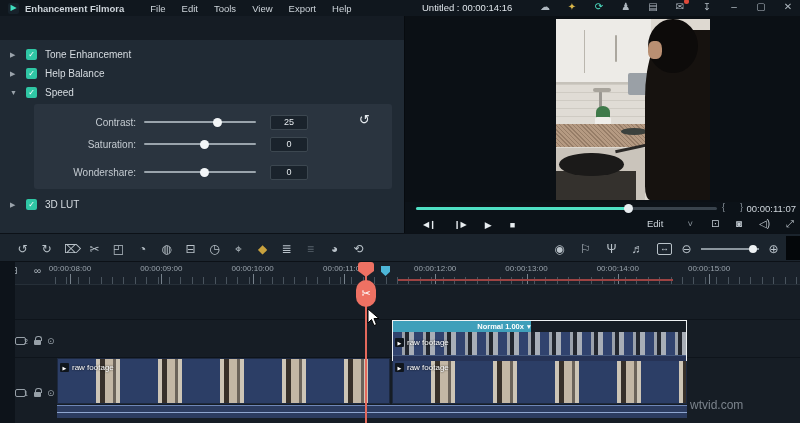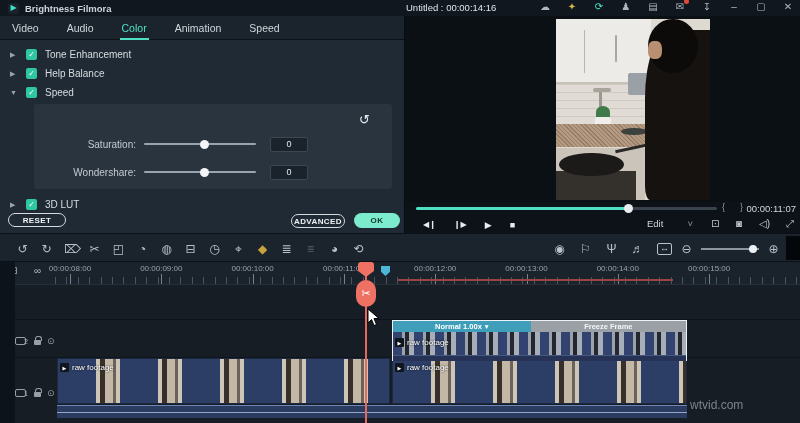--- a/index.html
+++ b/index.html
@@ -9,21 +9,21 @@
 
   
   #titlebar { position:absolute; left:0; top:0; width:800px; height:16px; background:#10171e;
     display:flex; align-items:center; font-size:9.5px; color:#cdd4da; z-index:30; }
   #logo { width:11px; height:11px; margin:0 6px 0 8px; background:#17222b; border-radius:2px;
     display:flex; align-items:center; justify-content:center; }
   #logo span { color:#40e0c0; font-size:8px; line-height:1; }
   #appname { font-weight:bold; font-size:9.5px; margin-right:26px; white-space:nowrap; }
   #menus { display:flex; gap:16px; }
   #menus span { cursor:default; }
-  #project-title { position:absolute; left:406px; top:2px; font-size:9.5px; color:#dfe5ea; }
+  #project-title { position:absolute; left:422px; top:2px; font-size:9.5px; color:#dfe5ea; }
   #winicons { position:absolute; right:6px; top:1px; display:flex; gap:15px; align-items:center; }
   #winicons .wi { position:relative; font-size:10px; color:#aeb7bf; width:12px; text-align:center; }
   .badge { position:absolute; right:-3px; top:-2px; width:5px; height:5px; border-radius:50%; background:#e04a3a; }
 
   
   #tabbar { position:absolute; left:0; top:16px; width:405px; height:24px; background:#1b242d;
     display:flex; align-items:center; padding-left:10px; gap:24px; font-size:10.5px;
     border-bottom:1px solid #0c1117; z-index:5; }
   .tab { color:#cfd6dc; padding:4px 2px; position:relative; }
   .tab.active { color:#4fe0c4; }
@@ -108,21 +108,21 @@
   .tcam { width:11px; height:8px; border:1px solid #97a0a8; border-radius:2px; position:relative; }
   .tnum { font-size:7px; color:#aab3bb; margin-left:-4px; }
   .lock { width:7px; height:5px; background:#97a0a8; border-radius:1px; position:relative; margin-top:3px; }
   .lock::before { content:""; position:absolute; left:1px; top:-4px; width:5px; height:4px;
     border:1px solid #97a0a8; border-bottom:none; border-radius:3px 3px 0 0; }
   .eye { font-size:9px; color:#97a0a8; line-height:1; }
 
   
   #clip-sel { position:absolute; left:392px; top:58px; width:295px; height:41px; border:1px solid #eef2f4; z-index:10; }
   #speedbar { display:flex; height:11px; font-size:7.5px; font-weight:bold; color:#fff; }
-  #speed-normal { width:47%; background:#3f9fba; display:flex; align-items:center; justify-content:center; gap:3px; }
+  #speed-normal { width:47%; background:#3f9fba; display:flex; align-items:center; justify-content:flex-end; gap:3px; }
   #speed-freeze { width:53%; background:#9aa0a5; color:#f4f6f7; display:flex; align-items:center; justify-content:center; }
   #clip-sel-body { position:relative; height:23px;
     background:repeating-linear-gradient(90deg,#31436e 0 9px,#9aa1ab 9px 12px,#23272f 12px 16px,#a8aeb7 16px 21px); }
   #clip-sel-audio { height:6px; background:#263356; border-top:1px solid #45597f; }
   .cliplabel { position:absolute; left:2px; top:4px; display:flex; align-items:center; gap:3px;
     font-size:8px; color:#fff; text-shadow:0 0 2px #000; z-index:3; }
   .playbox { width:9px; height:9px; background:#10161d; color:#fff; font-size:5px; display:flex;
     align-items:center; justify-content:center; border-radius:1px; }
   .mainclip { position:absolute; top:96px; height:46px; background:
     repeating-linear-gradient(90deg,#2c3e66 0 38px,#cdc5b6 38px 42px,#37302a 42px 47px,#c3b7a5 47px 55px,#6b635a 55px 58px,#cdc5b6 58px 62px);
@@ -139,62 +139,70 @@
 </style>
 </head>
 <body>
 
 <div id="app">
 
   <div id="titlebar">
     <div id="logo">
         <span>▶</span>
       </div>
-    <div id="appname">Brightness Filmora</div>
+    <div id="appname">Enhancement Filmora</div>
+    <div id="menus">
+        <span>File</span>
+        <span>Edit</span>
+        <span>Tools</span>
+        <span>View</span>
+        <span>Export</span>
+        <span>Help</span>
+      </div>
     <div id="project-title">Untitled : 00:00:14:16</div>
     <div id="winicons">
         <span class="wi">☁</span>
         <span class="wi" style="color: rgb(217, 182, 74);">✦</span>
         <span class="wi" style="color: rgb(79, 224, 196);">⟳</span>
         <span class="wi">♟</span>
         <span class="wi">▤</span>
         <span class="wi">✉<span class="badge"></span></span>
         <span class="wi">↧</span>
         <span class="wi">–</span>
         <span class="wi">▢</span>
         <span class="wi">✕</span>
       </div>
   </div>
 
-  <div id="tabbar">
-      <span class="tab">Video</span>
-      <span class="tab">Audio</span>
-      <span class="tab active">Color</span>
-      <span class="tab">Animation</span>
-      <span class="tab">Speed</span>
-    </div>
 
   <div id="colorpanel">
     <div class="secrow" style="top:5px">
       <span class="exp">▶</span>
       <span class="cb">✓</span>
       <span>Tone Enhancement</span>
     </div>
     <div class="secrow" style="top:24px">
       <span class="exp">▶</span>
       <span class="cb">✓</span>
       <span>Help Balance</span>
     </div>
     <div class="secrow" style="top:43px">
       <span class="exp">▼</span>
       <span class="cb">✓</span>
       <span>Speed</span>
     </div>
 
     <div id="tonebox">
+      <div class="sliderrow" style="top:10px">
+        <span class="sl-label">Contrast:</span>
+        <span class="sl-track">
+            <span class="sl-knob" style="left:62%"></span>
+          </span>
+        <span class="sl-value">25</span>
+      </div>
       <div class="sliderrow" style="top:32px">
         <span class="sl-label">Saturation:</span>
         <span class="sl-track">
             <span class="sl-knob" style="left:50%"></span>
           </span>
         <span class="sl-value">0</span>
       </div>
       <div class="sliderrow" style="top:60px">
         <span class="sl-label">Wondershare:</span>
         <span class="sl-track">
@@ -204,25 +212,20 @@
       </div>
       <div id="tone-reset">↺</div>
     </div>
 
     <div class="secrow" style="top:155px">
       <span class="exp">▶</span>
       <span class="cb">✓</span>
       <span>3D LUT</span>
     </div>
 
-    <div id="panel-buttons">
-      <div class="pill" id="btn-reset">RESET</div>
-      <div class="pill" id="btn-advanced">ADVANCED</div>
-      <div class="pill" id="btn-ok">OK</div>
-    </div>
   </div>
 
   <div id="vsep"></div>
 
   <div id="preview">
     <div id="viewport">
       <div id="video">
         <div class="vc" style="left:0;top:0;width:62%;height:36%;background:#edebe7;border-bottom:2px solid #c6c2ba"></div>
         <div class="vc" style="left:18%;top:6%;width:1px;height:24%;background:#bab6ae"></div>
         <div class="vc" style="left:38%;top:9%;width:2px;height:15%;background:#aba79f;border-radius:2px"></div>
@@ -332,21 +335,20 @@
       <span class="lock"></span>
       <span class="eye">⊙</span>
     </div>
 
     <div id="clip-sel">
       <div id="speedbar">
         <div id="speed-normal">
           <span>Normal 1.00x</span>
             <span>▾</span>
         </div>
-        <div id="speed-freeze">Freeze Frame</div>
       </div>
       <div id="clip-sel-body">
         <div class="cliplabel" style="top:6px">
             <span class="playbox">▶</span>
           <span>raw footage</span>
           </div>
       </div>
       <div id="clip-sel-audio"></div>
     </div>
 

